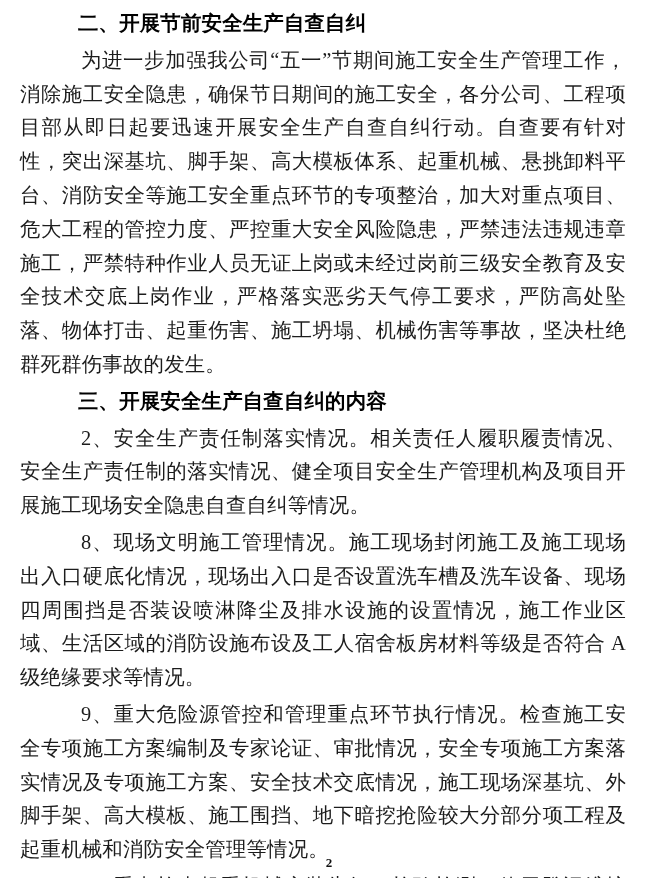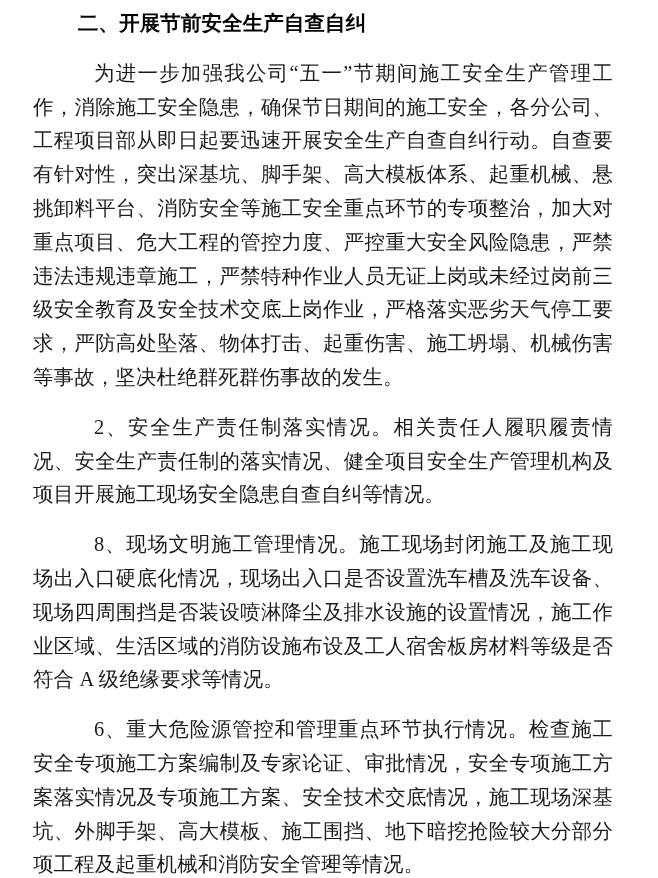--- a/index.html
+++ b/index.html
@@ -36,21 +36,21 @@
   }
   .doc-content .heading {
     font-weight: bold;
     color: #000000;
     font-family: "Liberation Sans", "DejaVu Sans", sans-serif;
     text-indent: 61px;
     margin: 0;
     text-align: left;
   }
   .doc-content .paragraph {
-    margin: 16px;
+    margin: 3px;
     text-indent: 61px;
   }
   .page-number {
     position: absolute;
     left: 0;
     top: 855px;
     width: 658px;
     text-align: center;
     font-size: 13px;
     font-weight: bold;
@@ -58,19 +58,20 @@
     font-family: "Liberation Serif", "DejaVu Serif", serif;
   }
 </style>
 </head>
 <body>
 
 <div class="page">
   <div class="doc-content">
       <div class="heading">二、开展节前安全生产自查自纠</div>
       <div class="paragraph">为进一步加强我公司“五一”节期间施工安全生产管理工作，消除施工安全隐患，确保节日期间的施工安全，各分公司、工程项目部从即日起要迅速开展安全生产自查自纠行动。自查要有针对性，突出深基坑、脚手架、高大模板体系、起重机械、悬挑卸料平台、消防安全等施工安全重点环节的专项整治，加大对重点项目、危大工程的管控力度、严控重大安全风险隐患，严禁违法违规违章施工，严禁特种作业人员无证上岗或未经过岗前三级安全教育及安全技术交底上岗作业，严格落实恶劣天气停工要求，严防高处坠落、物体打击、起重伤害、施工坍塌、机械伤害等事故，坚决杜绝群死群伤事故的发生。</div>
+      <div class="heading">三、开展安全生产自查自纠的内容</div>
       <div class="paragraph">2、安全生产责任制落实情况。相关责任人履职履责情况、安全生产责任制的落实情况、健全项目安全生产管理机构及项目开展施工现场安全隐患自查自纠等情况。</div>
       <div class="paragraph">8、现场文明施工管理情况。施工现场封闭施工及施工现场出入口硬底化情况，现场出入口是否设置洗车槽及洗车设备、现场四周围挡是否装设喷淋降尘及排水设施的设置情况，施工作业区域、生活区域的消防设施布设及工人宿舍板房材料等级是否符合 A 级绝缘要求等情况。</div>
-      <div class="paragraph">6、重大危险源管控和管理重点环节执行情况。检查施工安全专项施工方案编制及专家论证、审批情况，安全专项施工方案落实情况及专项施工方案、安全技术交底情况，施工现场深基坑、外脚手架、高大模板、施工围挡、地下暗挖抢险较大分部分项工程及起重机械和消防安全管理等情况。</div>
+      <div class="paragraph">9、重大危险源管控和管理重点环节执行情况。检查施工安全专项施工方案编制及专家论证、审批情况，安全专项施工方案落实情况及专项施工方案、安全技术交底情况，施工现场深基坑、外脚手架、高大模板、施工围挡、地下暗挖抢险较大分部分项工程及起重机械和消防安全管理等情况。</div>
       <div class="paragraph">4、重点检查起重机械安装告知、检验检测、使用登记维护保养及</div>
     </div>
   <div class="page-number">2</div>
 </div>
 
 </body></html>

